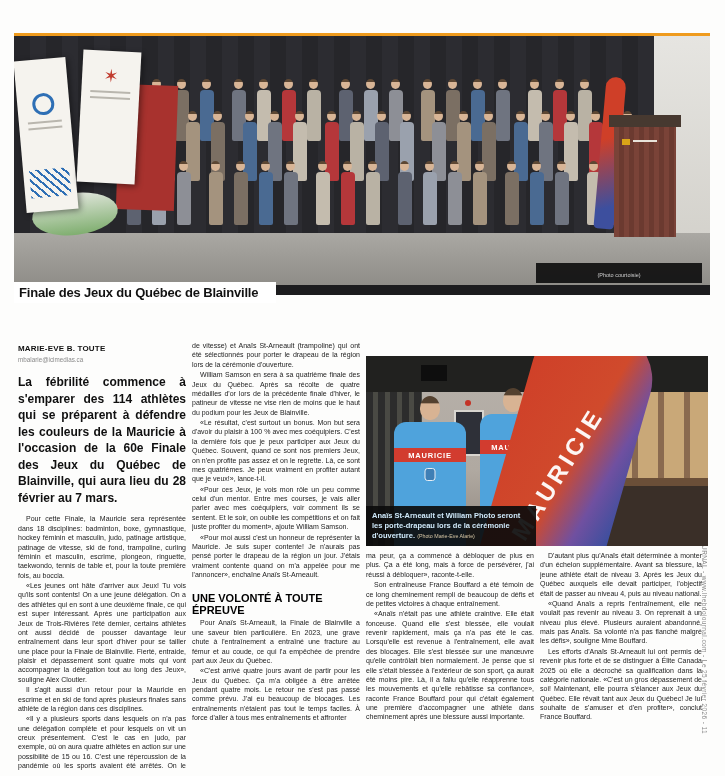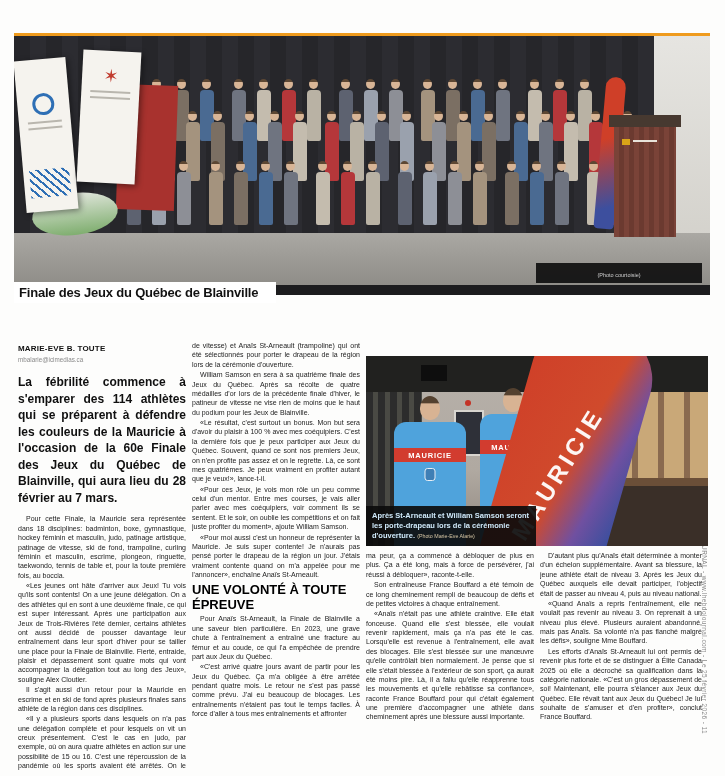--- a/index.html
+++ b/index.html
@@ -53,21 +53,21 @@
     color:#56575a;letter-spacing:-0.4px;line-height:1.05;}
   .byline{position:absolute;left:18px;top:344px;width:168px;}
   .byline .author{font-size:8px;font-weight:bold;color:#111;letter-spacing:.2px;}
   .byline .email{font-size:6.3px;color:#8a8a8a;margin-top:3px;}
 
   
   .col{position:absolute;overflow:hidden;color:#222;}
   .col p{margin:0 0 1px;font-size:7px;line-height:1.34;text-align:justify;}
   .col p.indent{text-indent:8px;}
   .col .lead{font-weight:bold;font-size:12px;line-height:1.38;color:#101010;margin-bottom:8px;}
-  .col .subhead{font-size:13px;font-weight:bold;color:#000;margin:3px 0 2px;text-align:left;}
+  .col .subhead{font-size:11px;font-weight:bold;color:#000;margin:13px 0 2px;text-align:left;}
   .col1{left:18px;top:374px;width:168px;height:398px;}
   .col2{left:192px;top:341px;width:168px;height:431px;}
   .col3{left:366px;top:551px;width:168px;height:221px;}
   .col4{left:540px;top:551px;width:162px;height:221px;}
 
   
   .photo-mid{position:absolute;left:366px;top:356px;width:342px;height:190px;overflow:hidden;
     background:linear-gradient(180deg,#b7b1aa 0%,#b0a9a1 60%,#8e867d 100%);}
   .pm-ceiling{position:absolute;left:0;top:0;width:100%;height:36px;background:#21211f;z-index:2;}
   .pm-speaker{position:absolute;width:26px;height:16px;background:#0e0e0e;z-index:3;}
@@ -248,21 +248,21 @@
       <div class="hoodie">
         <div class="band">
             <span>MAURICIE</span>
           </div>
         <div class="crest"></div>
       </div>
     </div>
     <div class="pm-flag"></div>
     <div class="pm-flag-label">MAURICIE</div>
     <div class="caption-mid">
-      <span>Après St-Arneault et William Samson seront les porte-drapeau lors de la cérémonie d'ouverture.</span>
+      <span>Anaïs St-Arneault et William Photo seront les porte-drapeau lors de la cérémonie d'ouverture.</span>
       <span class="credit">(Photo Marie-Eve Alarie)</span>
     </div>
   </div>
 
   <div class="col col3">
     <p>ma peur, ça a commencé à débloquer de plus en plus. Ça a été long, mais à force de persévérer, j'ai réussi à débloquer», raconte-t-elle.</p>
     <p class="indent">Son entraîneuse France Bouffard a été témoin de ce long cheminement rempli de beaucoup de défis et de petites victoires à chaque entraînement.</p>
     <p class="indent">«Anaïs n'était pas une athlète craintive. Elle était fonceuse. Quand elle s'est blessée, elle voulait revenir rapidement, mais ça n'a pas été le cas. Lorsqu'elle est revenue à l'entraînement, elle avait des blocages. Elle s'est blessée sur une manœuvre qu'elle contrôlait bien normalement. Je pense que si elle s'était blessée à l'extérieur de son sport, ça aurait été moins pire. Là, il a fallu qu'elle réapprenne tous les mouvements et qu'elle rebâtisse sa confiance», raconte France Bouffard pour qui c'était également une première d'accompagner une athlète dans cheminement après une blessure aussi importante.</p>
   </div>
 

